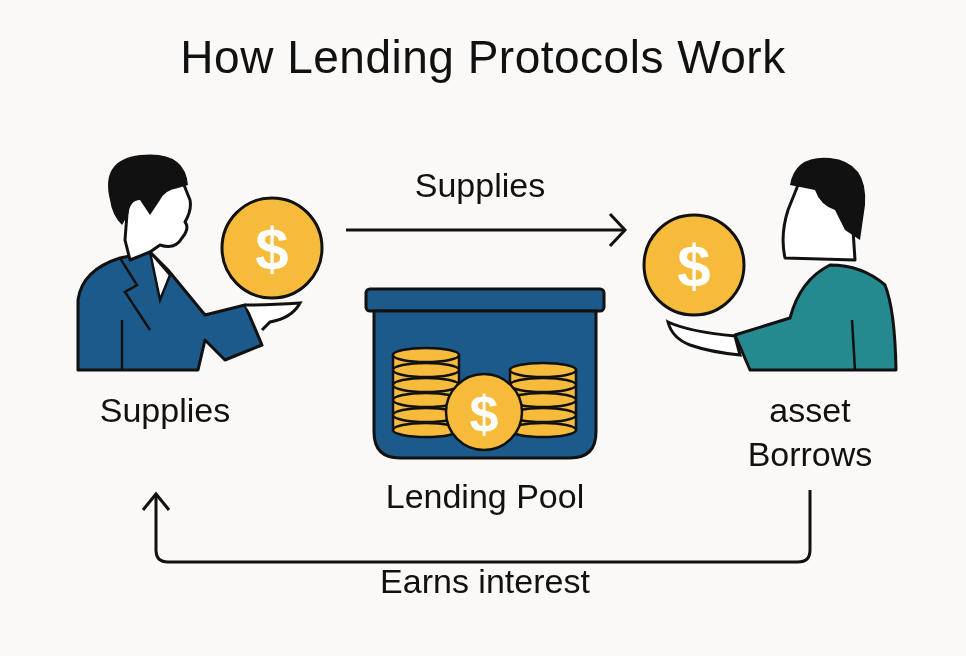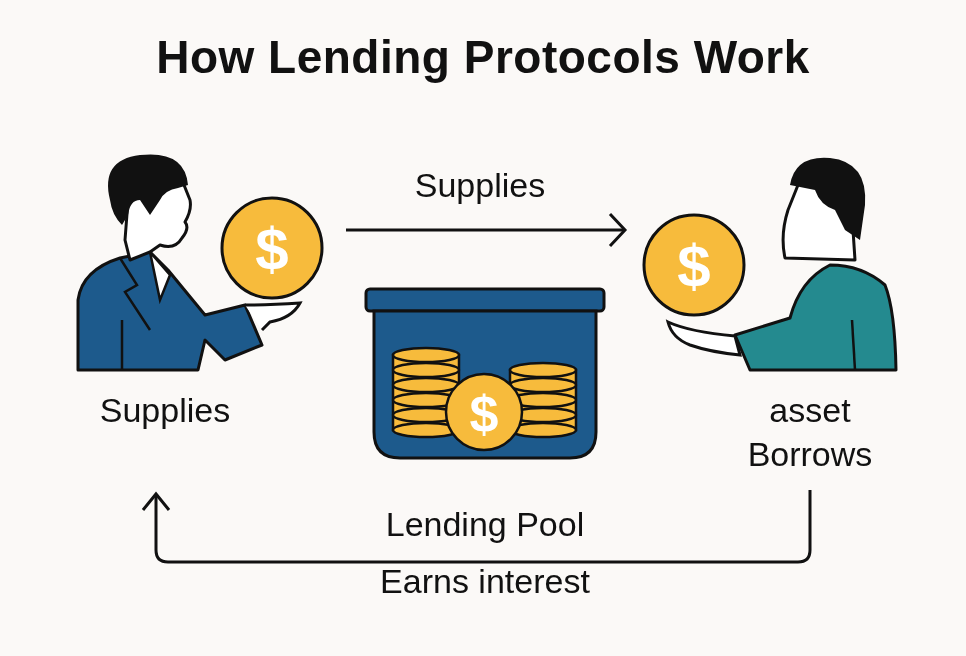--- a/index.html
+++ b/index.html
@@ -1,23 +1,23 @@
 <!DOCTYPE html>
 <html><head>
 <meta charset="utf-8">
 <style>
   html, body { margin:0; padding:0; }
   body { width:966px; height:656px; background:#fbf9f7; position:relative; overflow:hidden; font-family:"Liberation Sans", "DejaVu Sans", sans-serif; color:#111; }
   .abs { position:absolute; }
-  #title { left:0; width:966px; top:30px; text-align:center; font-size:46px; font-weight:bold; letter-spacing:0.5px; }
+  #title { left:0; width:966px; top:30px; text-align:center; font-size:46px; font-weight:normal; letter-spacing:0.5px; }
   .label { font-size:34px; text-align:center; line-height:44px; }
   #lbl-supplies-top { left:380px; width:200px; top:163px; }
   #lbl-left { left:55px; width:220px; top:388px; }
   #lbl-right { left:700px; width:220px; top:388px; }
-  #lbl-pool { left:330px; width:310px; top:474px;margin-top:28px; }
+  #lbl-pool { left:330px; width:310px; top:474px; }
   #lbl-interest { left:330px; width:310px; top:559px; }
   svg { position:absolute; left:0; top:0; }
 </style>
 </head>
 <body>
 
 <div id="title" class="abs">How Lending Protocols Work</div>
 
 <svg width="966" height="656" viewBox="0 0 966 656">
 

